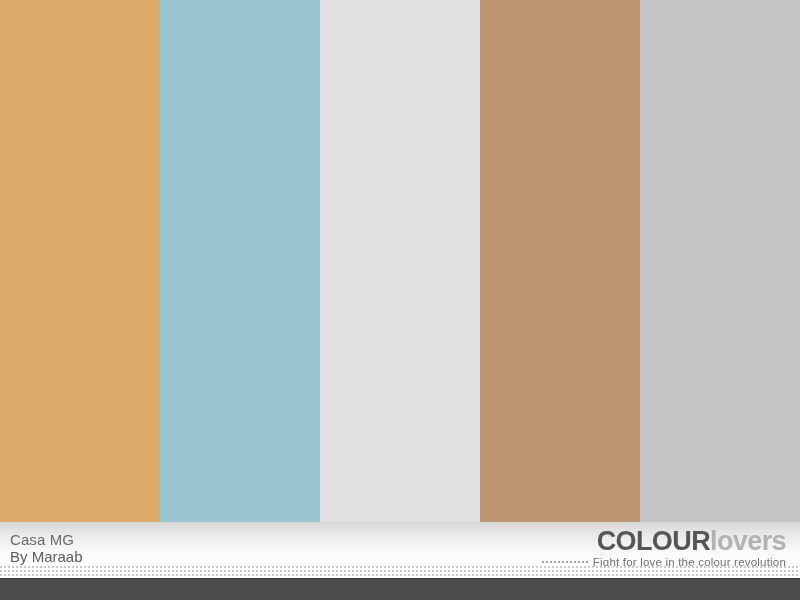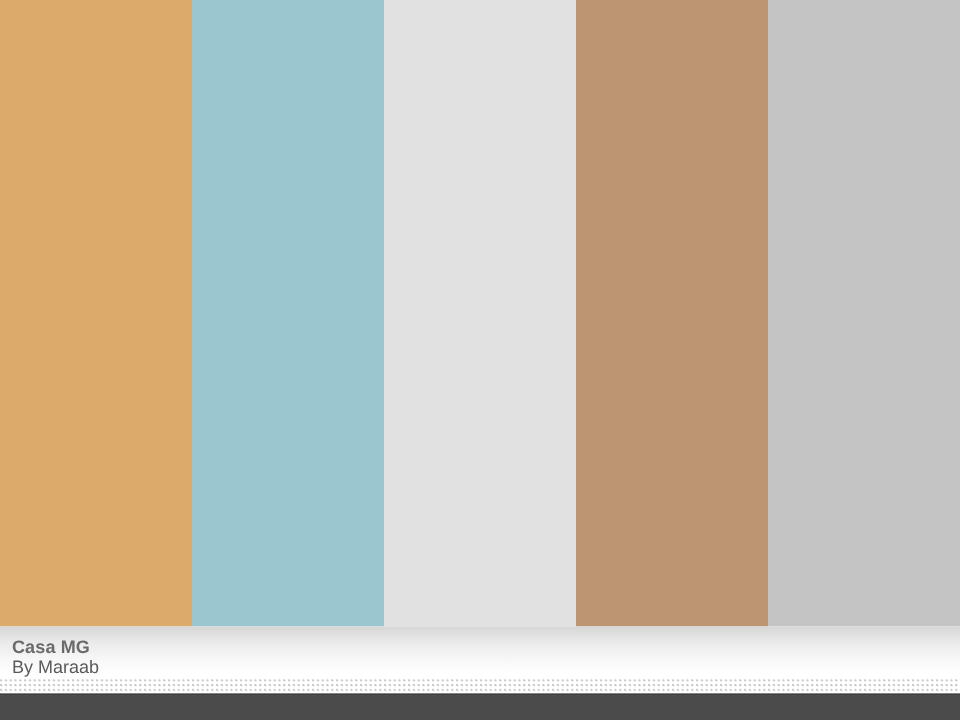--- a/index.html
+++ b/index.html
@@ -51,21 +51,20 @@
     left: 10px;
     top: 9px;
     line-height: 1;
   }
   #palette-title {
     display: block;
     font-size: 15px;
     color: #6a6a6a;
     letter-spacing: 0.1px;
     line-height: 17px;
-    font-weight: bold;
   }
   #palette-author {
     display: block;
     font-size: 15px;
     color: #5b5b5b;
     line-height: 14px;
     margin-top: 2px;
   }
 
   
@@ -148,20 +147,29 @@
     <div class="swatch" style="background:#c4c4c4"></div>
   </div>
 
   <div id="footer">
 
     <div id="palette-meta">
       <span id="palette-title">Casa MG</span>
       <span id="palette-author">By Maraab</span>
     </div>
 
+    <div id="brand-logo">
+      <div id="brand-wordmark">
+        <span id="brand-colour" style="color: rgb(86, 86, 86);">COLOUR</span><span id="brand-lovers" style="color: rgb(178, 178, 178);">lovers</span>
+      </div>
+      <div id="brand-tagline-row">
+        <span id="tagline-dots"></span>
+        <span id="brand-tagline">Fight for love in the colour revolution</span>
+      </div>
+    </div>
 
   </div>
 
   <div id="dot-band"></div>
 
   <div id="bottom-bar" style="background: rgb(75, 75, 75);"></div>
 
 </div>
 
 </body></html>

